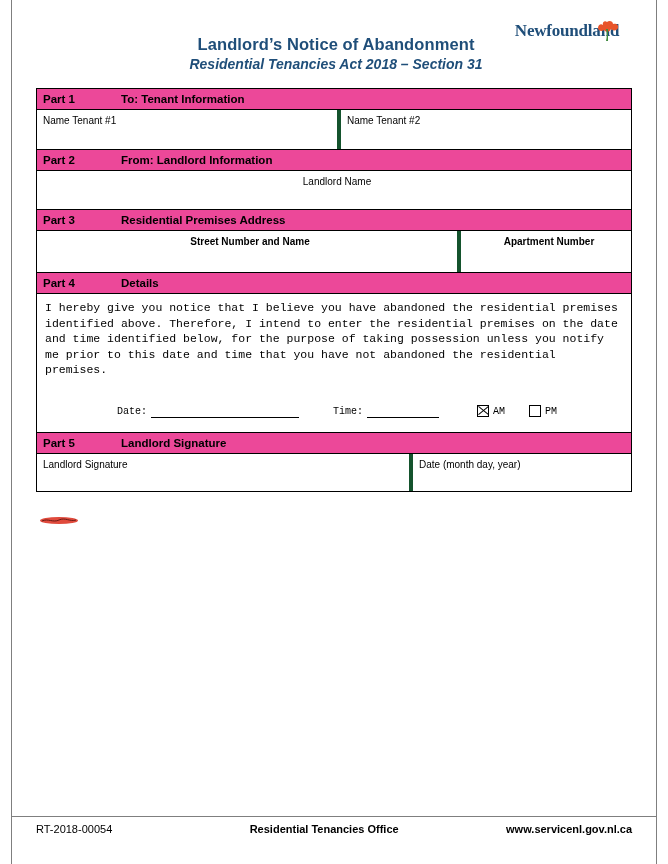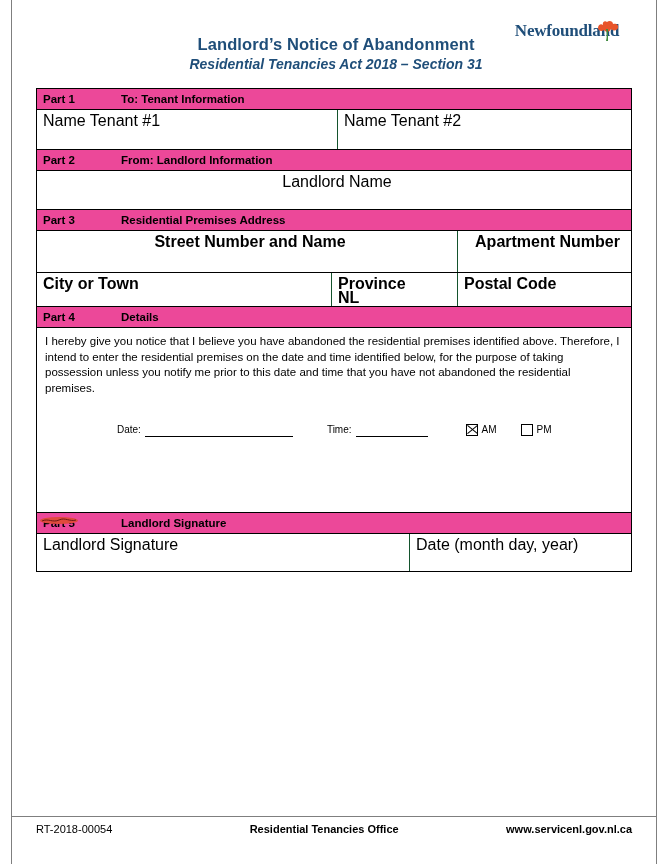--- a/index.html
+++ b/index.html
@@ -122,43 +122,44 @@
     font-weight: bold;
     box-sizing: border-box;
   }
   .band-label {
     font-size: 11.5px;
     font-weight: bold;
   }
   .cell {
     box-sizing: border-box;
     padding: 4px 0 4px 6px;
-    font-size: 16px;
+    font-size: 10px;
     line-height: 14px;
   }
   .cell-b {
     font-weight: bold;
   }
   .vsep {
-    border-left: 1px solid #14532d;
+    border-left: 4px solid #14532d;
   }
   .h-tenant { height: 40px; }
   .h-landlord { height: 39px; }
   .h-street { height: 42px; text-align: center; }
   .h-city { height: 34px; }
   .h-sig { height: 38px; }
 
   .details-body {
     padding: 6px 8px 6px 8px;
     font-size: 11.5px;
     line-height: 15.5px;
     box-sizing: border-box;
   }
   .details-fill {
-    height: 184px;
+    height: 138px;
+    font-family: Liberation Mono, monospace;
   }
   .datetime-line {
     margin-top: 26px;
     font-size: 10px;
     display: flex;
     align-items: center;
     padding-left: 72px;
     text-align: right;
   }
   .field-label { margin-right: 4px; }
@@ -274,28 +275,20 @@
       <div class="cell" style="width:594px;text-align:center;">Landlord Name</div>
     </div>
 
     <div class="row bandrow">
       <div class="band-part">Part 3</div>
       <div class="band-label">Residential Premises Address</div>
     </div>
     <div class="row h-street">
       <div class="cell cell-b" style="width:420px;">Street Number and Name</div>
       <div class="cell cell-b vsep" style="width:174px;">Apartment Number</div>
-    </div>
-    <div class="row h-city">
-      <div class="cell cell-b" style="width:294px;">City or Town</div>
-      <div class="cell cell-b vsep" style="width:126px;">
-        <div>Province</div>
-        <div>NL</div>
-      </div>
-      <div class="cell cell-b vsep" style="width:174px;">Postal Code</div>
     </div>
 
     <div class="row bandrow">
       <div class="band-part">Part 4</div>
       <div class="band-label">Details</div>
     </div>
     <div class="row">
       <div class="details-body details-fill" style="width:594px;">
         <div>I hereby give you notice that I believe you have abandoned the residential premises identified above. Therefore, I intend to enter the residential premises on the date and time identified below, for the purpose of taking possession unless you notify me prior to this date and time that you have not abandoned the residential premises.</div>
         <div class="datetime-line">

